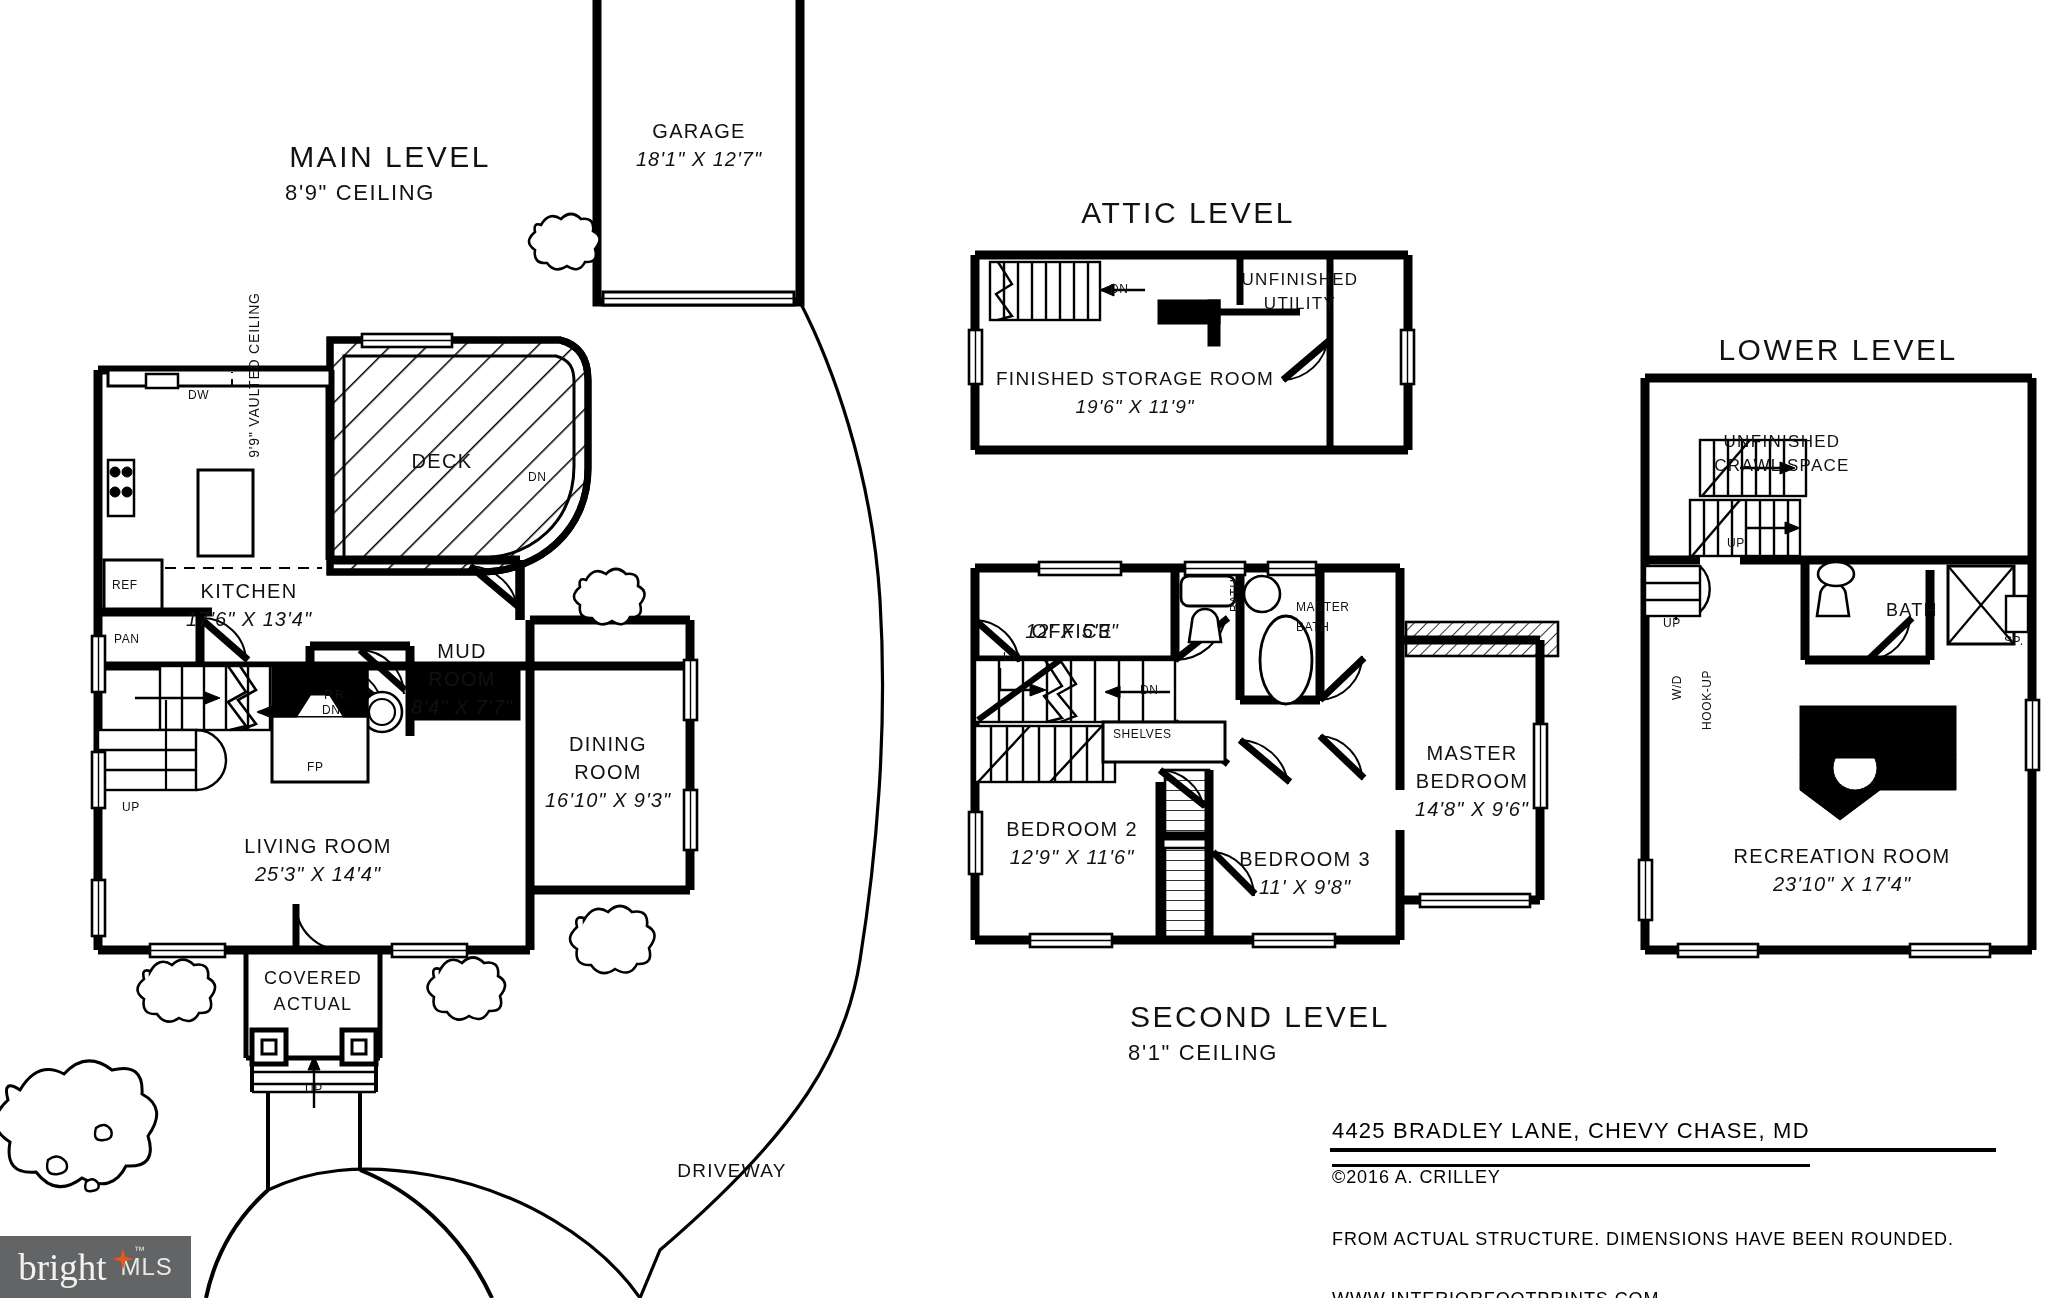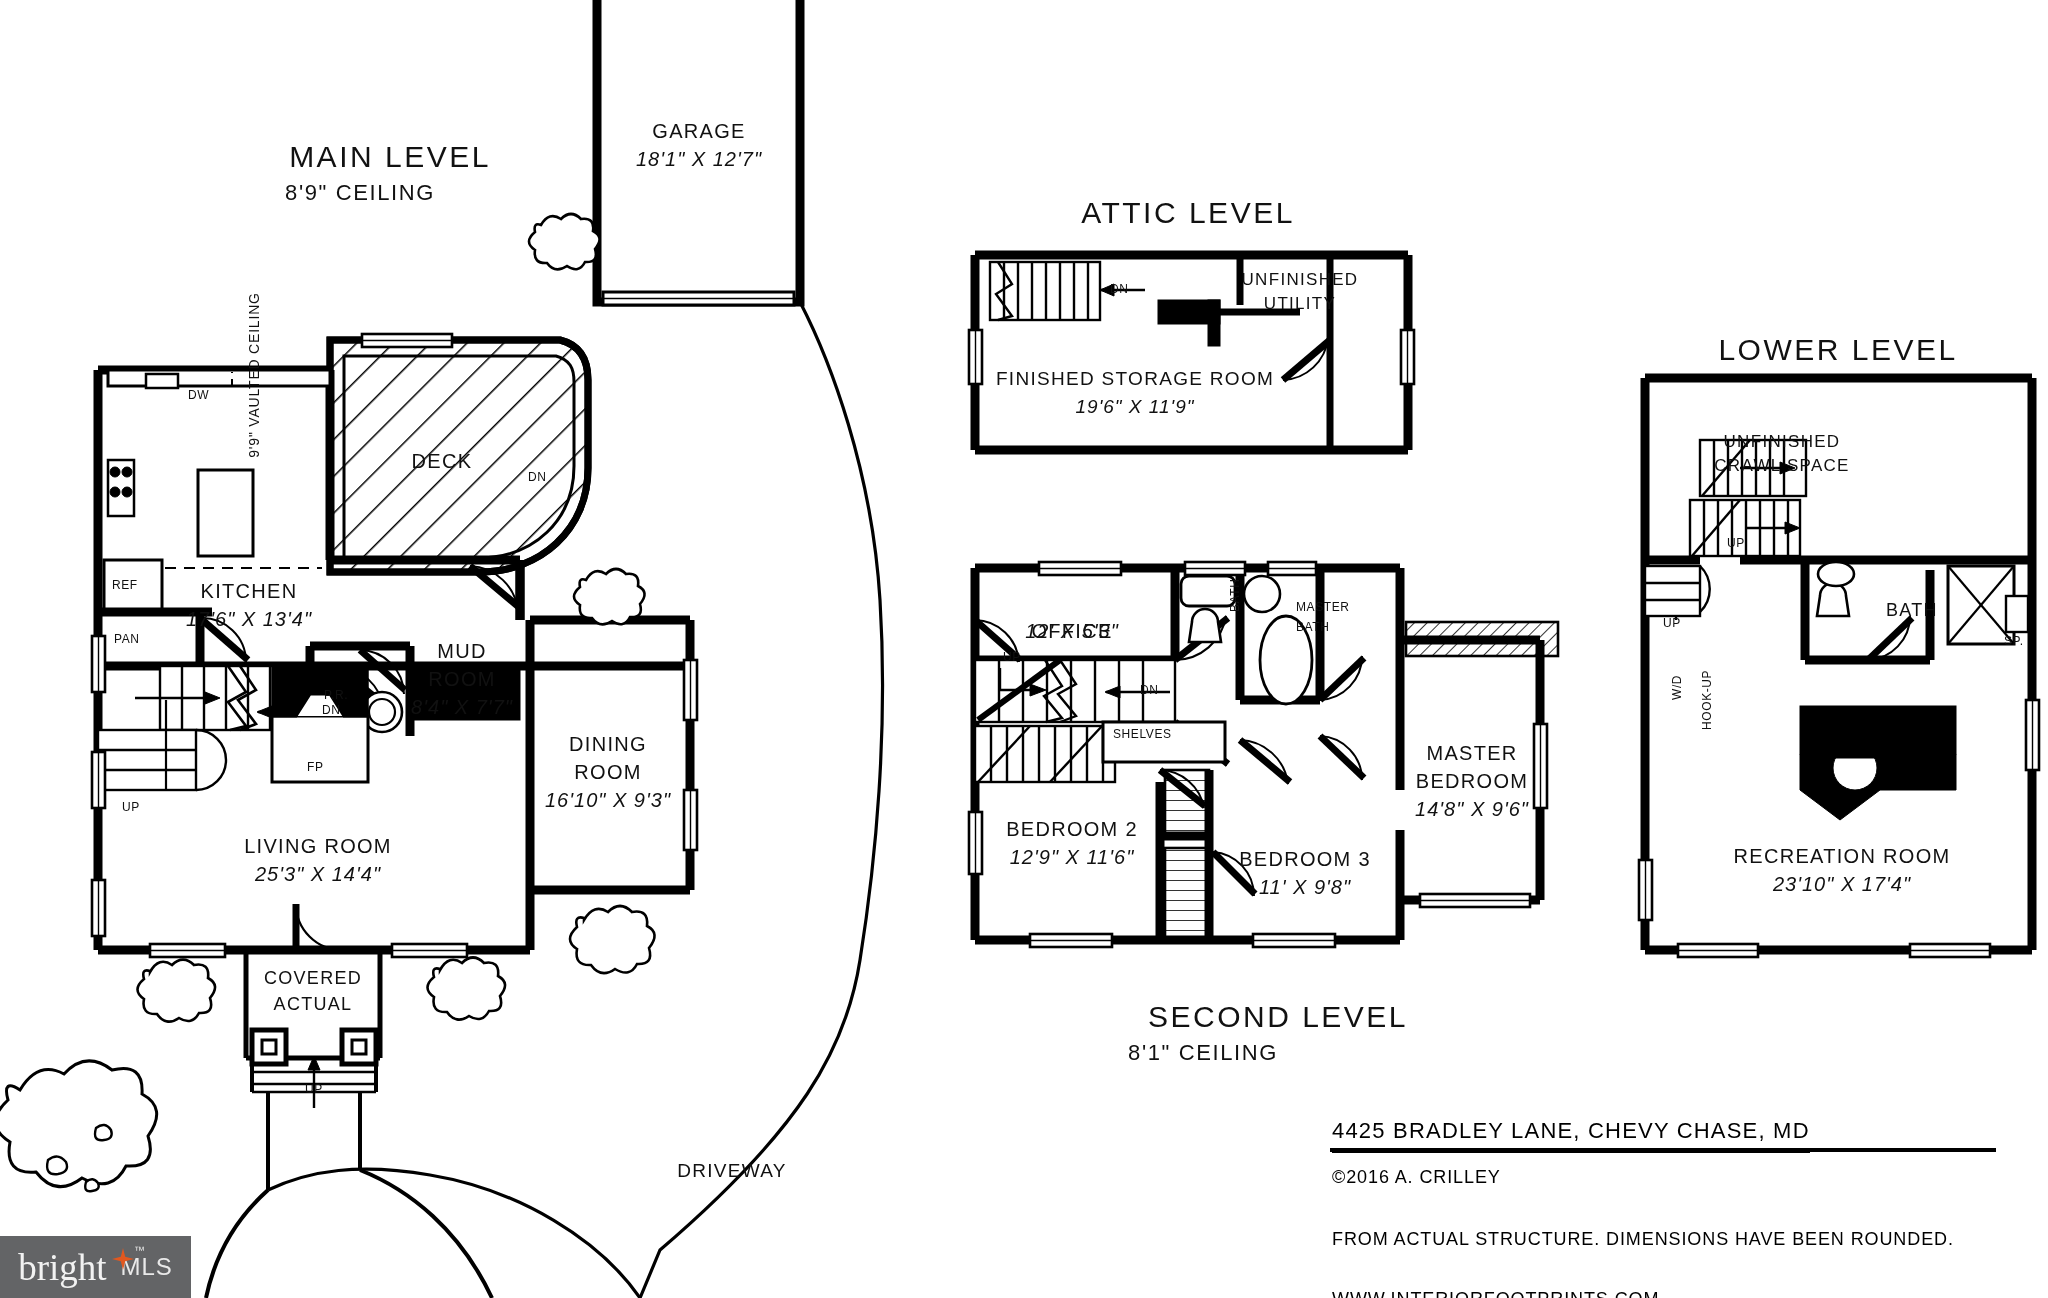--- a/index.html
+++ b/index.html
@@ -18,21 +18,21 @@
   .title-lvl{font-size:30px;letter-spacing:2.5px;font-weight:400;}
   .title-sub{font-size:22px;letter-spacing:1.6px;}
   .room{font-size:20px;letter-spacing:1.3px;text-align:center;}
   .room-dim{font-size:20px;letter-spacing:1.0px;text-align:center;font-style:italic;}
   .tiny{font-size:14px;letter-spacing:.8px;}
   .tiny2{font-size:12px;letter-spacing:.6px;}
   .ctr{transform:translateX(-50%);}
 
   
   .foot{position:absolute;}
-  .foot-addr{font-size:22px;letter-spacing:1.2px;border-bottom:3px solid #000;padding-bottom:6px;}
+  .foot-addr{font-size:22px;letter-spacing:1.2px;border-bottom:3px solid #000;padding-bottom:20px;}
   .foot-line{font-size:18px;letter-spacing:.9px;margin-top:7px;}
 
   
   #mls{
     position:absolute;left:0;bottom:0;width:191px;height:62px;background:#636466;
     display:flex;align-items:center;justify-content:center;
   }
   #mls .b1{font-family:"Liberation Serif",serif;font-size:37px;color:#f2f2f2;line-height:1;position:relative;}
   #mls .b2{font-family:"Liberation Sans",sans-serif;font-size:24px;color:#e9e9e9;margin-left:14px;letter-spacing:1px;}
   #mls .star{position:absolute;width:18px;height:18px;right:-2px;top:6px;}
@@ -573,21 +573,21 @@
   <div class="lbl room ctr" style="left:1782px;top:456px;font-size:17px;">CRAWL SPACE</div>
   <div class="lbl tiny2" style="left:1727px;top:536px;">UP</div>
   <div class="lbl tiny2" style="left:1663px;top:616px;">UP</div>
   <div class="lbl room" style="left:1886px;top:600px;font-size:18px;">BATH</div>
   <div class="lbl tiny2" style="left:2004px;top:634px;">SP.</div>
   <div class="lbl tiny2" style="left:1670px;top:700px;transform:rotate(-90deg);transform-origin:left top;">W/D</div>
   <div class="lbl tiny2" style="left:1700px;top:730px;transform:rotate(-90deg);transform-origin:left top;">HOOK-UP</div>
   <div class="lbl room ctr" style="left:1842px;top:845px;">RECREATION ROOM</div>
   <div class="lbl room-dim ctr" style="left:1842px;top:873px;">23'10" X 17'4"</div>
 
-  <div class="lbl title-lvl ctr" style="left:1260px;top:1000px;margin-left:18px;">SECOND LEVEL</div>
+  <div class="lbl title-lvl ctr" style="left:1260px;top:1000px;">SECOND LEVEL</div>
   <div class="lbl title-sub ctr" style="left:1203px;top:1040px;">8'1" CEILING</div>
 
   <div class="lbl room ctr" style="left:1072px;top:620px;text-align:center;">OFFICE</div>
   <div class="lbl room-dim ctr" style="left:1072px;top:620px;">12' X 5'3"</div>
 
   <div class="lbl tiny2" style="left:1228px;top:612px;transform:rotate(-90deg);transform-origin:left top;">BATH</div>
   <div class="lbl tiny2" style="left:1296px;top:600px;transform:rotate(0deg);">MASTER</div>
   <div class="lbl tiny2" style="left:1296px;top:620px;">BATH</div>
 
   <div class="lbl tiny2" style="left:1003px;top:650px;">UP</div>

